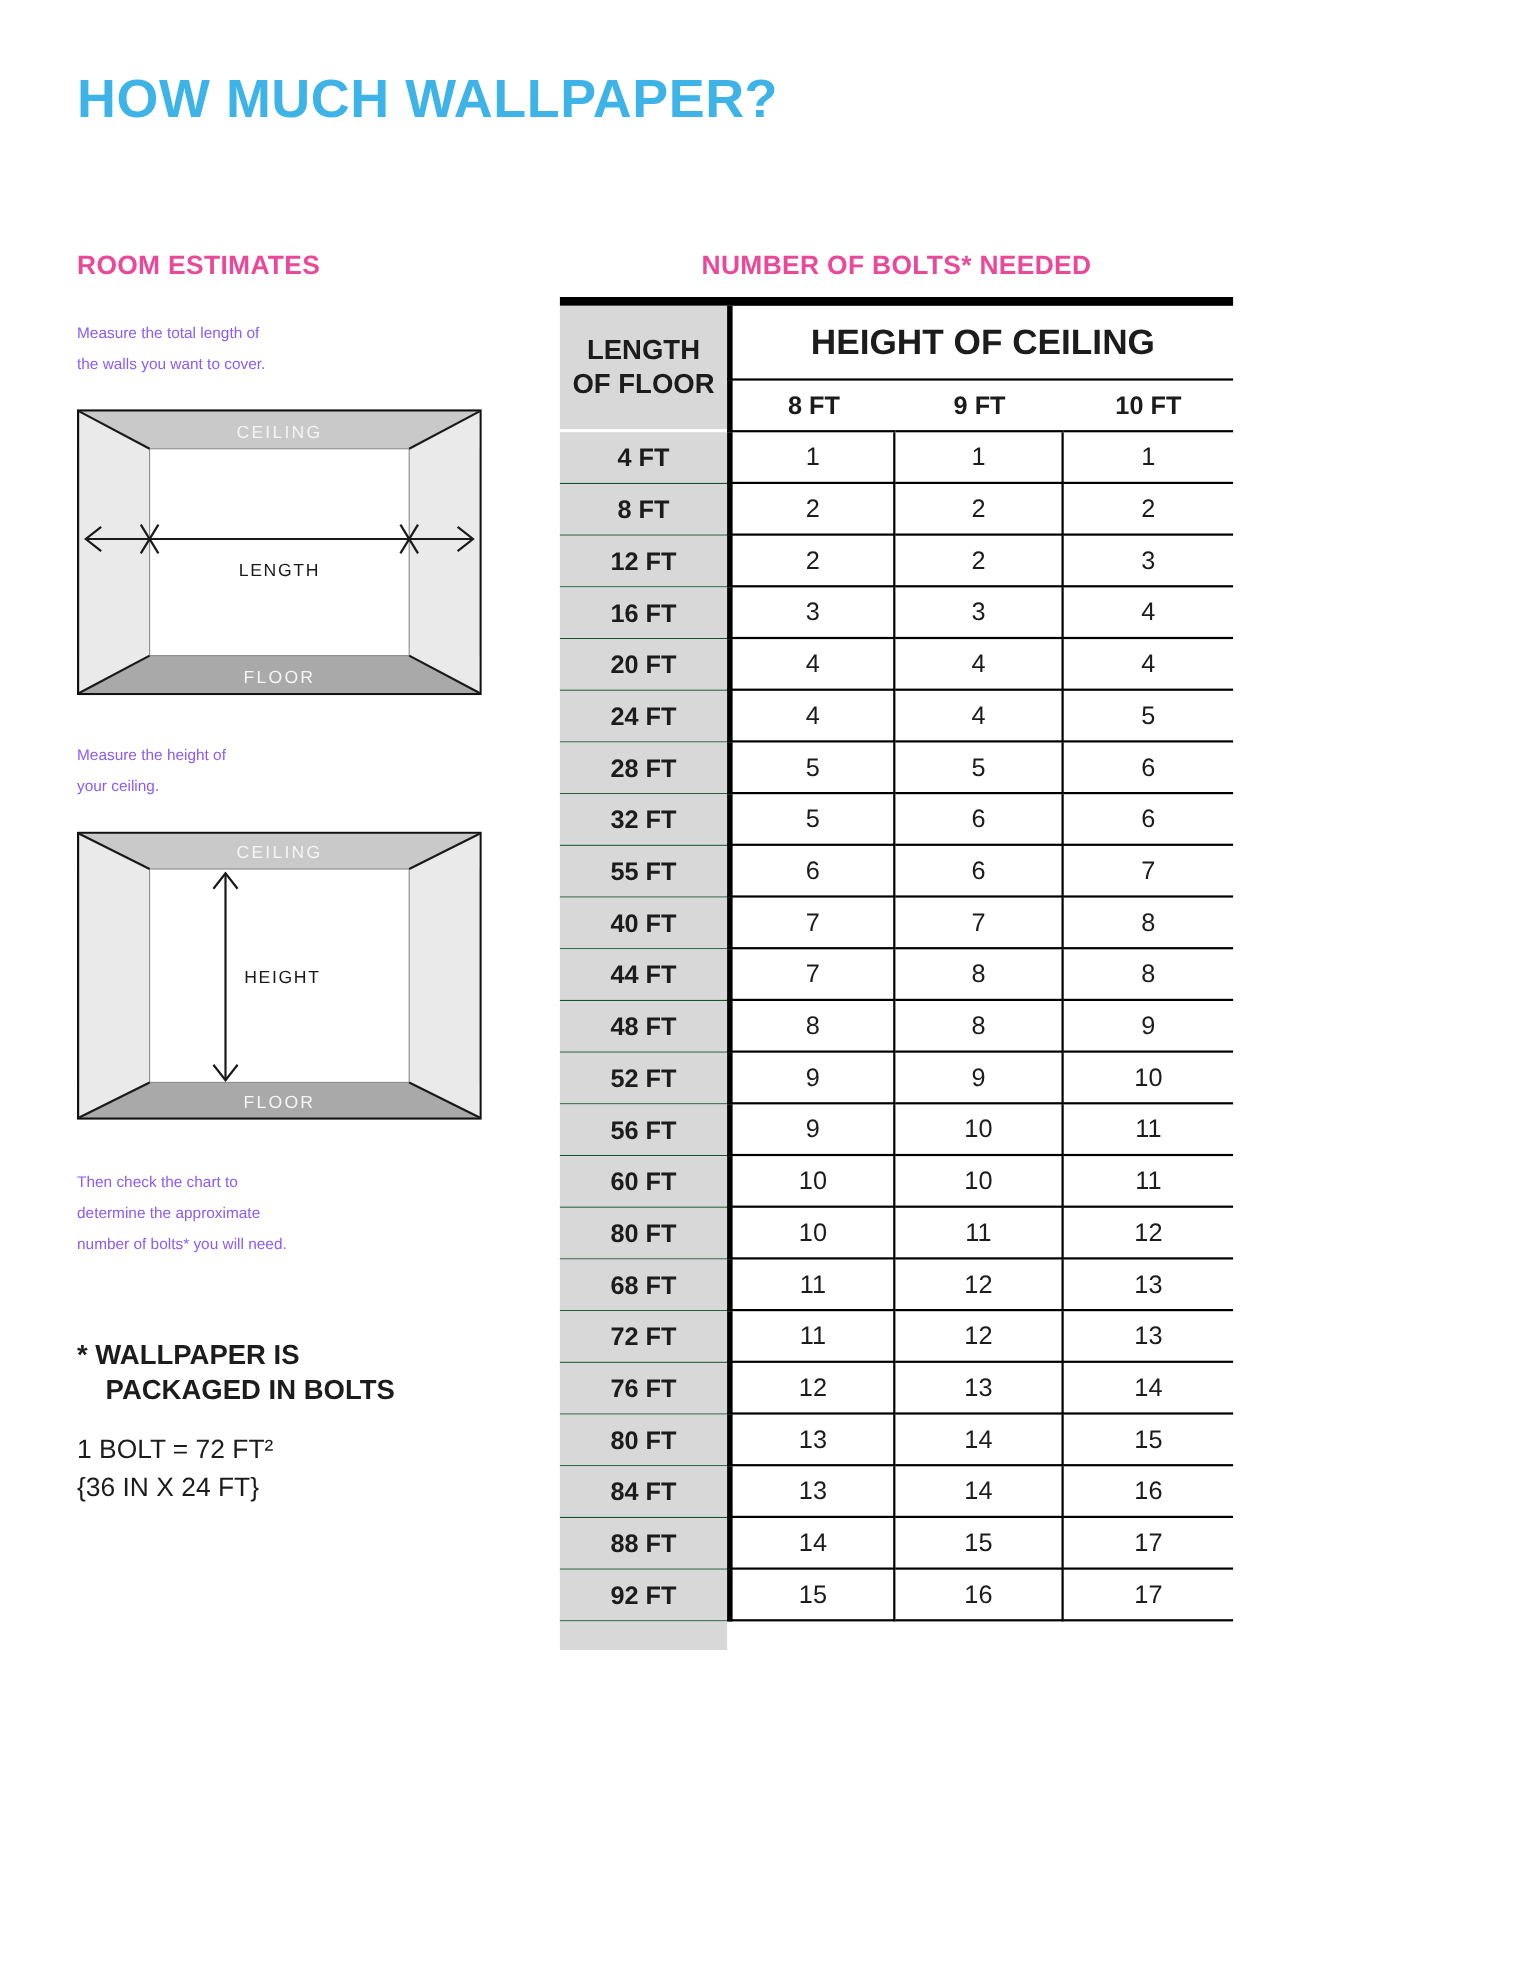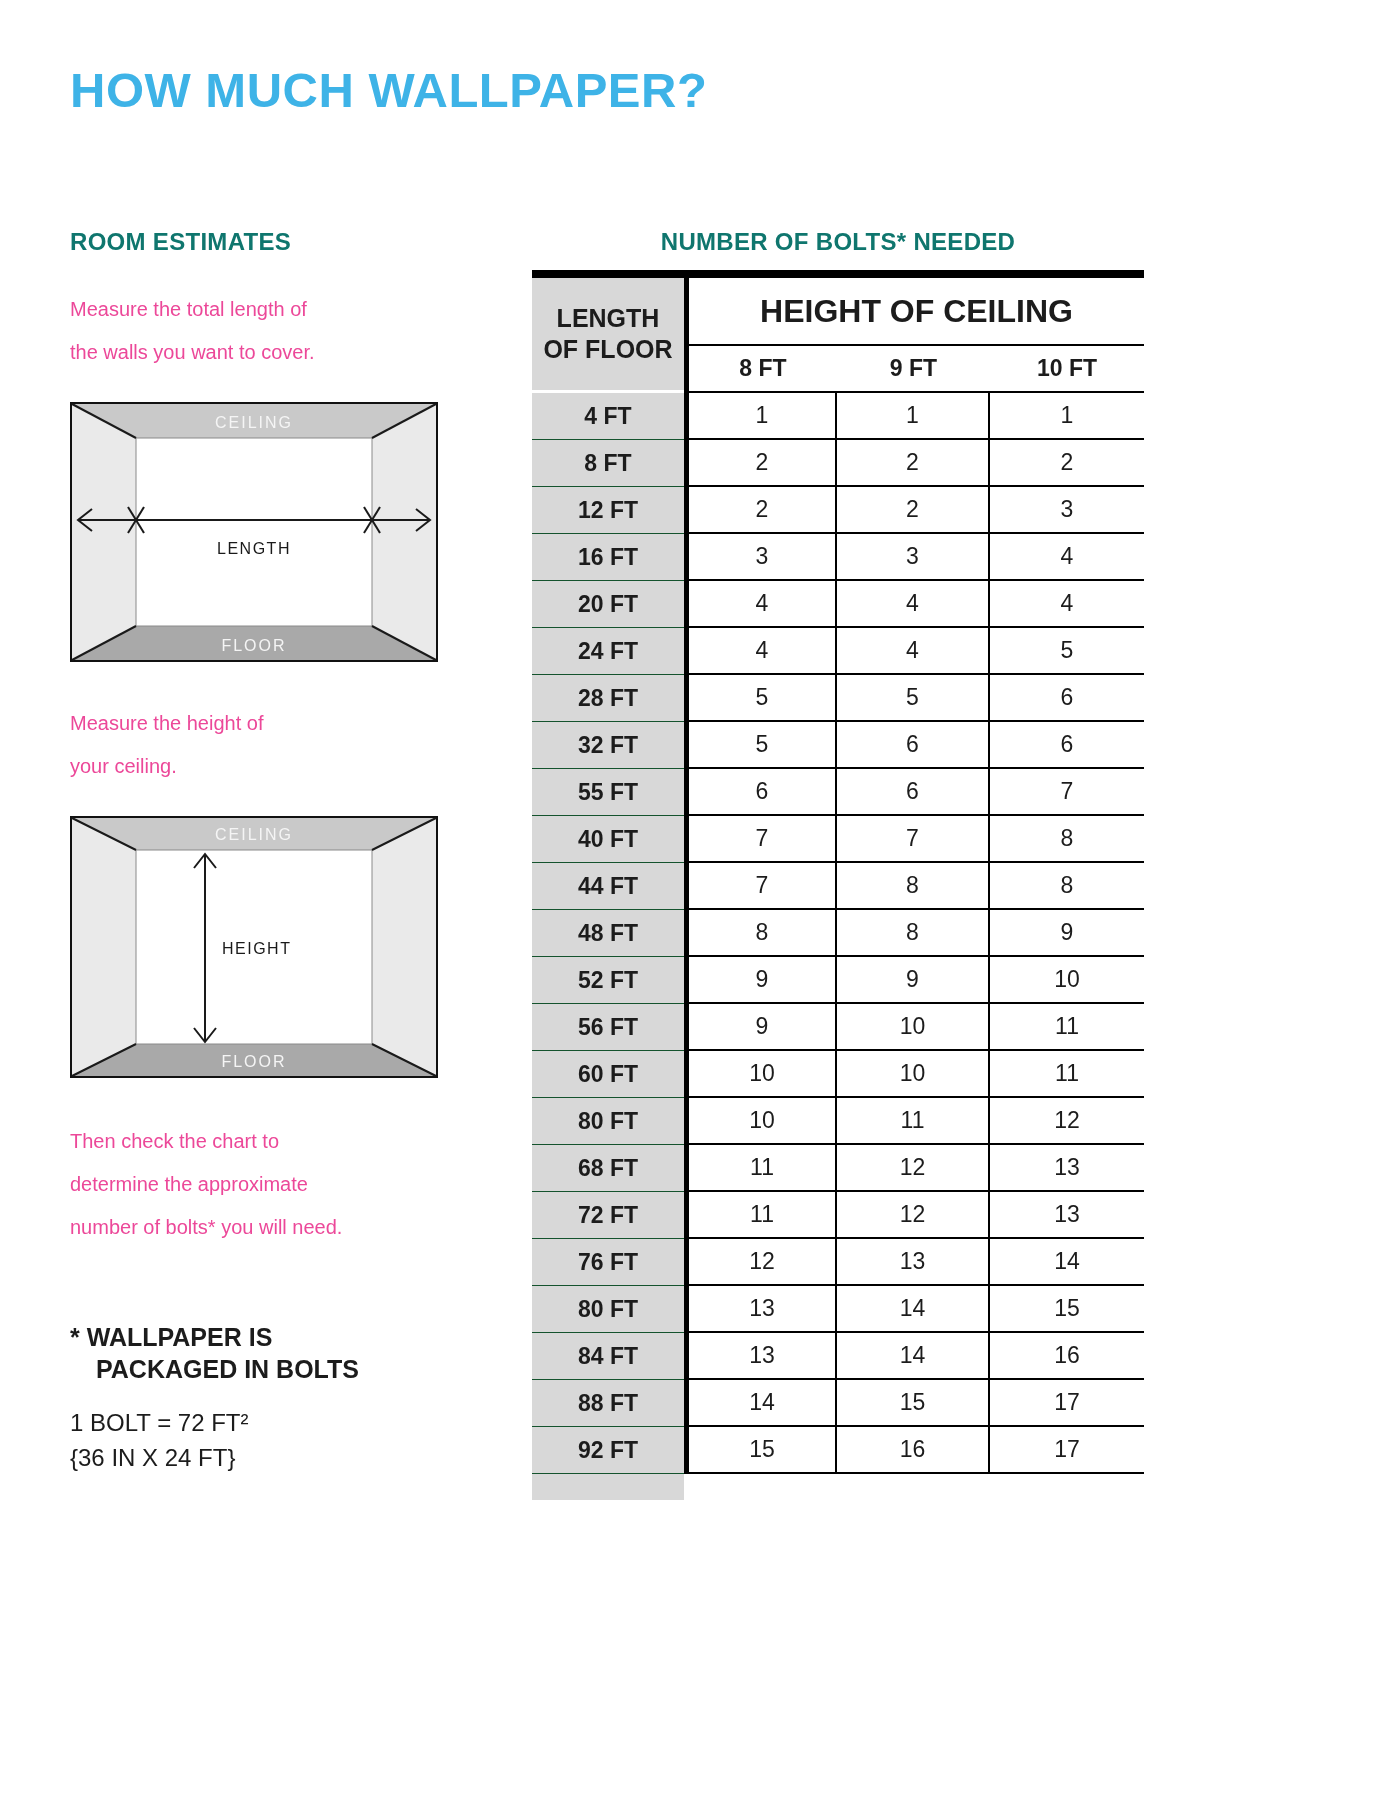--- a/index.html
+++ b/index.html
@@ -15,36 +15,36 @@
   .page-title {
     color:#3eb3e7;
     font-size:49px;
     font-weight:bold;
     letter-spacing:0.5px;
     line-height:56px;
   }
 
   .columns { display:flex; margin-top:110px; align-items:flex-start; }
   .left-col { width:368px; flex:none; }
-  .right-col { margin-left:94px; width:612px; flex:none; }
+  .right-col { margin-left:71px; width:612px; flex:none; }
 
   .section-heading {
-    color:#0f766e;
+    color:#ec4899;
     font-size:24px;
     font-weight:bold;
     letter-spacing:0.3px;
     line-height:28px;
   }
   .right-col .section-heading { text-align:center; margin-bottom:14px; }
 
   .para {
-    font-size:20px;
-    line-height:43px;
+    font-size:14px;
+    line-height:28px;
     white-space:pre-line;
-    color:#ec4899;
+    color:#8b5cf6;
   }
   .para-1 { margin-top:32px; }
   .para-2 { margin-top:40px; }
   .para-3 { margin-top:42px; }
 
   .diagram { display:block; margin-top:28px; }
 
   .footnote { margin-top:72px; font-weight:bold; font-size:25px; line-height:32px; }
   .footnote .line2 { padding-left:26px; }
   .bolt-info { margin-top:20px; font-weight:normal; font-size:24px; line-height:35px; }

